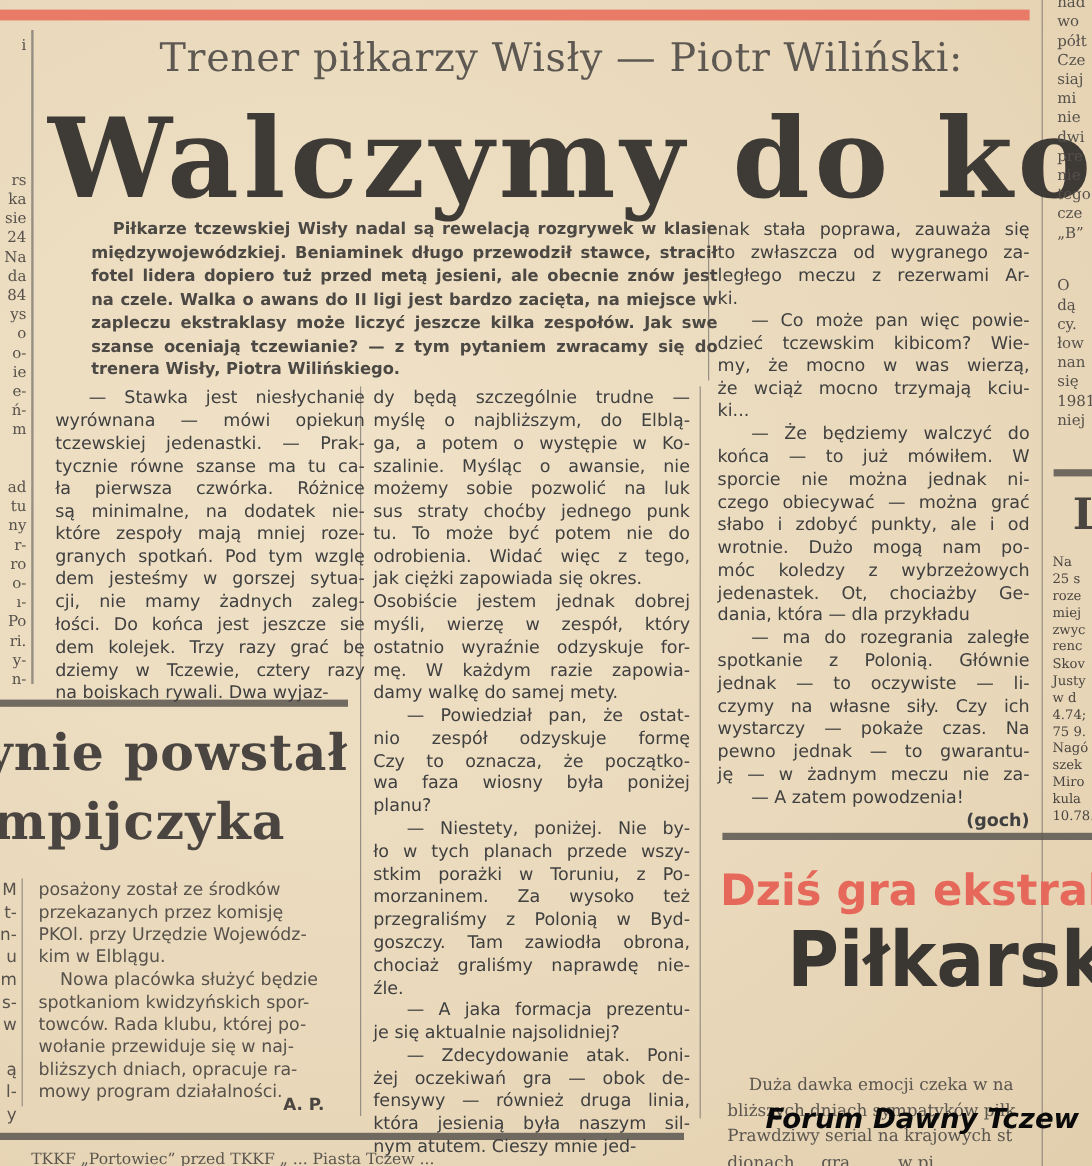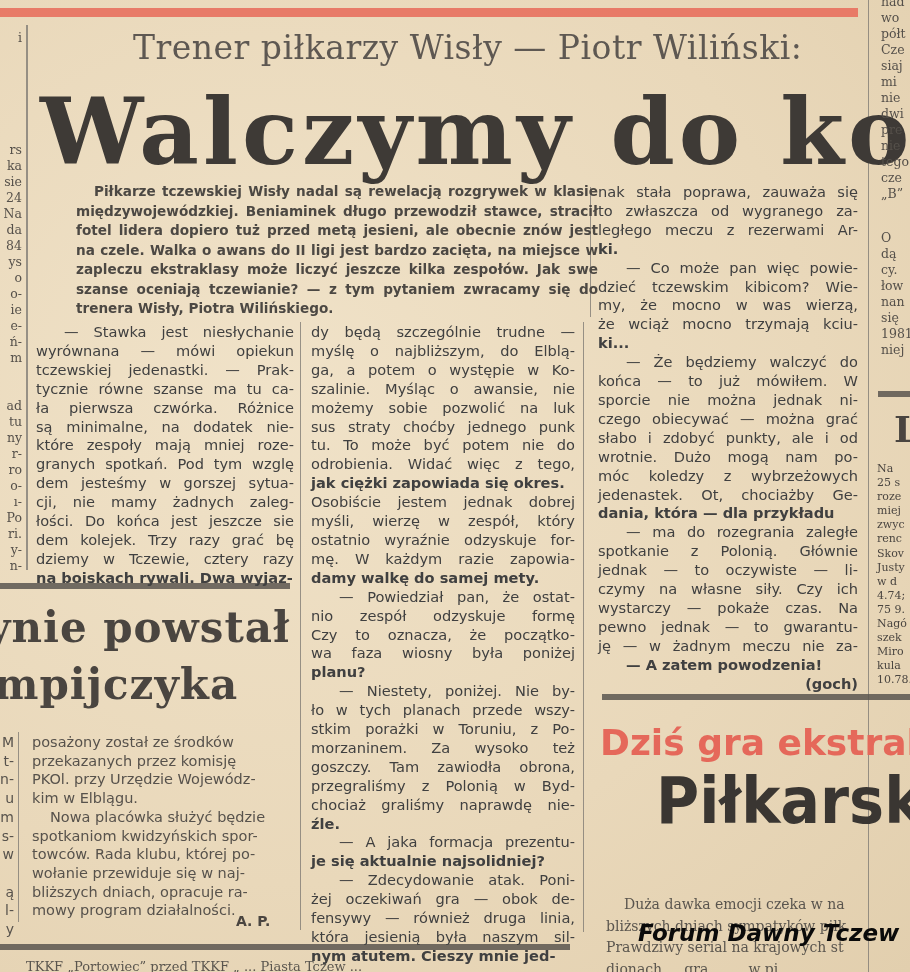--- a/index.html
+++ b/index.html
@@ -9,21 +9,21 @@
     radial-gradient(ellipse at 30% 40%,#f0e2c8 0%,#e9d8ba 60%,#e2cfae 100%);}
   .abs{position:absolute;}
   .redbar{position:absolute;left:0;top:8px;width:858px;height:9px;background:#e8705e;opacity:.9;}
   .vrule{position:absolute;width:2px;background:#7a7570;opacity:.75;}
   .hrule{position:absolute;height:6px;background:#5a5650;opacity:.85;}
   .subtitle{font-family:"DejaVu Serif",serif;font-size:33px;color:#5e5852;letter-spacing:.5px;white-space:nowrap;}
   .headline{font-family:"DejaVu Serif",serif;font-weight:bold;font-size:92px;color:#3e3a36;letter-spacing:4px;white-space:nowrap;}
   .lead{font-family:"DejaVu Sans",sans-serif;font-size:13.6px;line-height:19.5px;font-weight:bold;color:#4c4843;text-align:justify;margin-left:16px;}
   .col{font-family:"DejaVu Sans",sans-serif;font-size:14.6px;line-height:18.9px;color:#404040;}
   .col p{margin:0;white-space:nowrap;text-align:justify;text-align-last:justify;}
-  .col p.last{text-align-last:left;font-weight:bold;}
+  .col p.last{text-align-last:left;}
   .col p.ind{text-indent:28px;}
   .col p.right{text-align:center;text-align-last:right;font-weight:bold;}
   .sidetxt{font-family:"DejaVu Serif",serif;font-size:12.5px;line-height:16px;color:#55504a;white-space:nowrap;}
   .sidesans{font-family:"DejaVu Sans",sans-serif;font-size:14.5px;line-height:18.7px;color:#57524c;white-space:nowrap;}
   .h2{font-family:"DejaVu Serif",serif;font-weight:bold;font-size:42px;color:#4a4540;white-space:nowrap;letter-spacing:1px;}
   .redhead{font-family:"DejaVu Sans",sans-serif;font-weight:bold;font-size:36px;color:#e5685a;white-space:nowrap;}
   .pilk{font-family:"DejaVu Sans",sans-serif;font-weight:bold;font-size:64px;color:#3a3632;white-space:nowrap;transform:scaleX(.92);transform-origin:left;}
   .serifbody{font-family:"DejaVu Serif",serif;font-size:14px;line-height:21.5px;color:#5a554e;white-space:nowrap;}
   .watermark{font-family:"DejaVu Sans",sans-serif;font-style:italic;font-weight:bold;font-size:23px;color:#0a0a0a;white-space:nowrap;}
   .rsm{font-family:"DejaVu Serif",serif;font-size:11px;line-height:14.1px;color:#4a4540;white-space:nowrap;}
@@ -46,21 +46,21 @@
 <div class="hrule" style="left:0;top:583px;width:290px;"></div>
 <div class="hrule" style="left:0;top:944px;width:570px;"></div>
 <div class="hrule" style="left:602px;top:694px;width:308px;"></div>
 <div class="hrule" style="left:878px;top:391px;width:32px;"></div>
 
 <div class="abs subtitle" style="left:133px;top:28px;">Trener piłkarzy Wisły — Piotr Wiliński:</div>
 <div class="abs headline" style="left:40px;top:78px;">Walczymy do końca</div>
 
 <div class="abs lead" style="left:60px;top:182px;width:522px;text-indent:18px;">Piłkarze tczewskiej Wisły nadal są rewelacją rozgrywek w klasie międzywojewódzkiej. Beniaminek długo przewodził stawce, stracił fotel lidera dopiero tuż przed metą jesieni, ale obecnie znów jest na czele. Walka o awans do II ligi jest bardzo zacięta, na miejsce w zapleczu ekstraklasy może liczyć jeszcze kilka zespołów. Jak swe szanse oceniają tczewianie? — z tym pytaniem zwracamy się do trenera Wisły, Piotra Wilińskiego.</div>
 
-<div class="abs col" id="col1" style="left:36px;top:323px;width:258px;">
+<div class="abs col" id="col1" style="left:46px;top:323px;width:258px;">
     <p class="ind">— Stawka jest niesłychanie</p>
     <p>wyrównana — mówi opiekun</p>
     <p>tczewskiej jedenastki. — Prak-</p>
     <p>tycznie równe szanse ma tu ca-</p>
     <p>ła pierwsza czwórka. Różnice</p>
     <p>są minimalne, na dodatek nie-</p>
     <p>które zespoły mają mniej roze-</p>
     <p>granych spotkań. Pod tym wzglę</p>
     <p>dem jesteśmy w gorszej sytua-</p>
     <p>cji, nie mamy żadnych zaleg-</p>
@@ -86,22 +86,22 @@
     <p class="last">damy walkę do samej mety.</p>
     <p class="ind">— Powiedział pan, że ostat-</p>
     <p>nio zespół odzyskuje formę</p>
     <p>Czy to oznacza, że początko-</p>
     <p>wa faza wiosny była poniżej</p>
     <p class="last">planu?</p>
     <p class="ind">— Niestety, poniżej. Nie by-</p>
     <p>ło w tych planach przede wszy-</p>
     <p>stkim porażki w Toruniu, z Po-</p>
     <p>morzaninem. Za wysoko też</p>
+    <p>przegraliśmy z Polonią w Byd-</p>
     <p>goszczy. Tam zawiodła obrona,</p>
-    <p>przegraliśmy z Polonią w Byd-</p>
     <p>chociaż graliśmy naprawdę nie-</p>
     <p class="last">źle.</p>
     <p class="ind">— A jaka formacja prezentu-</p>
     <p class="last">je się aktualnie najsolidniej?</p>
     <p class="ind">— Zdecydowanie atak. Poni-</p>
     <p>żej oczekiwań gra — obok de-</p>
     <p>fensywy — również druga linia,</p>
     <p>która jesienią była naszym sil-</p>
     <p class="last">nym atutem. Cieszy mnie jed-</p>
   </div>

